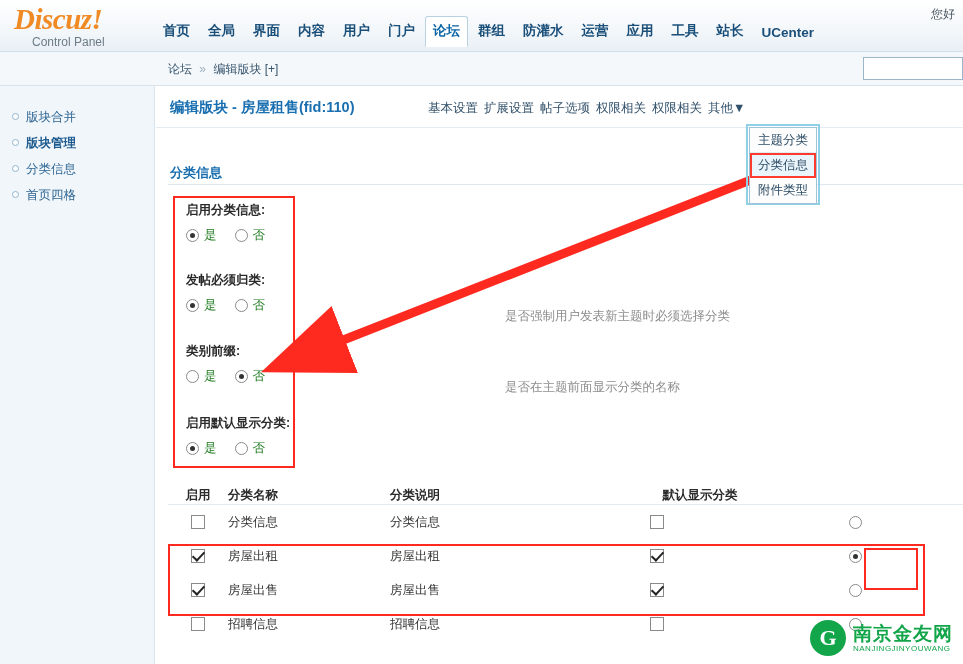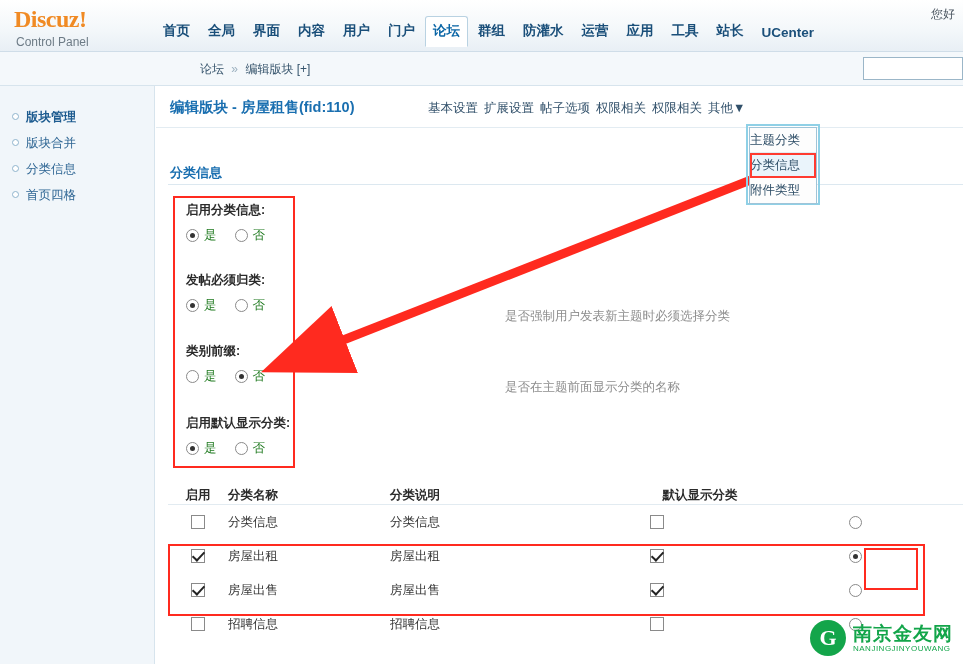--- a/index.html
+++ b/index.html
@@ -17,27 +17,29 @@
   
   .topbar {
     position: absolute; top: 0; left: 0; width: 963px; height: 52px;
     background: linear-gradient(#ffffff, #f3f7fa 60%, #e8eff5);
     border-bottom: 1px solid #cfdde8;
   }
   .logo {
     position: absolute; left: 14px; top: 4px; width: 130px;
   }
   .logo .brand {
-    font-size: 24px; font-weight: bold; color: #f08a24;
+    font-size: 29px; font-weight: bold; color: #f08a24;
     letter-spacing: -0.5px; line-height: 30px;
     font-family: "Liberation Serif", serif;
+    font-style: italic;
   }
   .logo .sub {
     font-size: 12px; color: #6d7b86; line-height: 14px; margin-top: 1px;
     padding-left: 2px;
+    margin-left: 16px;
   }
   .nav {
     position: absolute; left: 155px; top: 16px;
     display: flex; align-items: flex-end; gap: 2px;
   }
   .nav a {
     display: block; padding: 5px 7px 6px 7px;
     font-size: 13.5px; color: #1a4f7a; text-decoration: none;
     font-weight: bold; white-space: nowrap;
     border: 1px solid transparent;
@@ -54,21 +56,21 @@
     font-size: 12px; color: #4a5560;
   }
 
   
   .crumbbar {
     position: absolute; top: 52px; left: 0; width: 963px; height: 34px;
     background: #f4f8fb; border-bottom: 1px solid #d7e4ed;
   }
   .crumb {
     position: absolute; left: 168px; top: 9px;
-    font-size: 12px; color: #35536b; margin-left: 32px;
+    font-size: 12px; color: #35536b;
   }
   .crumb .sep { color: #9bb0bf; margin: 0 4px; }
   .crumb .plus { color: #35536b; }
   .searchbox {
     position: absolute; right: 0px; top: 5px;
     width: 100px; height: 23px;
     border: 1px solid #9bb6c8; background: #fff;
   }
 
   
@@ -104,21 +106,21 @@
   }
   .tabrow a.more { color: #31506a; }
 
   
   .dropdown {
     position: absolute; left: 749px; top: 127px;
     width: 68px; border: 1px solid #9fc4d8; background: #fdfdfd;
     z-index: 20;
   }
   .dropdown .ditem {
-    height: 25px; line-height: 25px; 
+    height: 25px; line-height: 25px; text-align: center;
     font-size: 12.5px; color: #2d4d66; border-bottom: 1px solid #e2edf3;
     cursor: pointer;
   }
   .dropdown .ditem:last-child { border-bottom: none; }
   .dropdown .ditem.hl { background: #eaf4fb; outline: 2px solid #ff3b30; outline-offset: -2px; }
   .dropdown-outline {
     position: absolute; left: 746px; top: 124px; width: 74px; height: 81px;
     border: 2px solid #8fd0e6; z-index: 19;
   }
 
@@ -255,27 +257,27 @@
     <div class="crumb">
       <span>论坛</span>
       <span class="sep">»</span>
       <span>编辑版块</span>
       <span class="plus">[+]</span>
     </div>
     <input class="searchbox" type="text" placeholder="" style="">
   </div>
 
   <div class="sidebar">
+    <div class="side-item">
+      <span class="bullet"></span>
+      <span>版块合并</span>
+    </div>
     <div class="side-item sel">
       <span class="bullet"></span>
       <span>版块管理</span>
-    </div>
-    <div class="side-item">
-      <span class="bullet"></span>
-      <span>版块合并</span>
     </div>
     <div class="side-item">
       <span class="bullet"></span>
       <span>分类信息</span>
     </div>
     <div class="side-item">
       <span class="bullet"></span>
       <span>首页四格</span>
     </div>
   </div>

